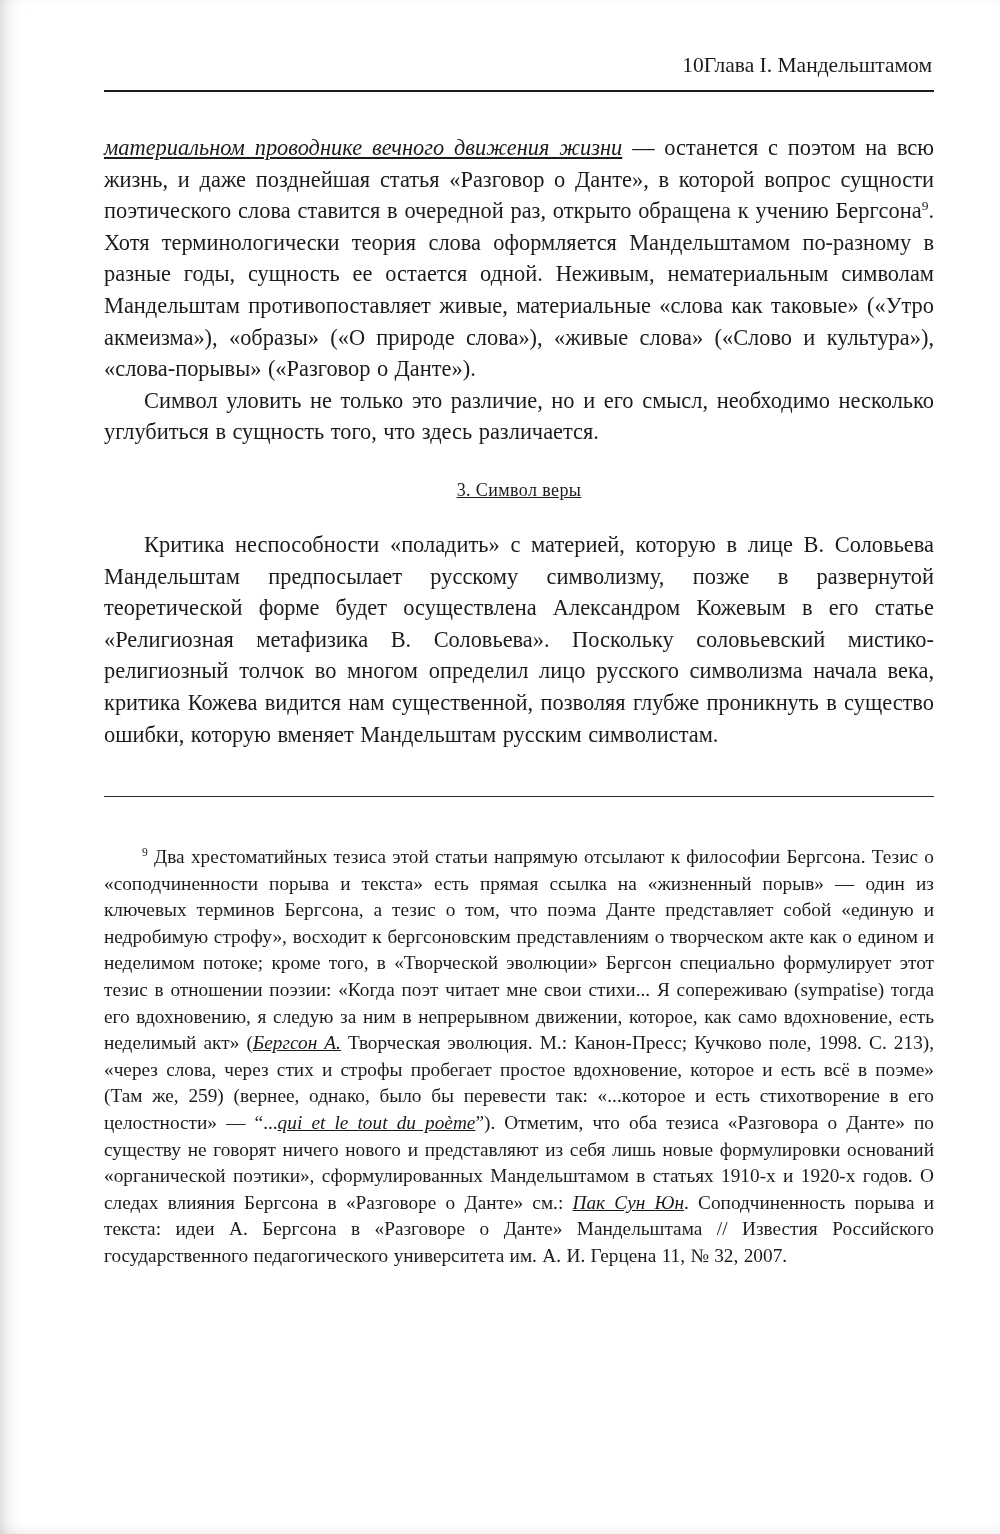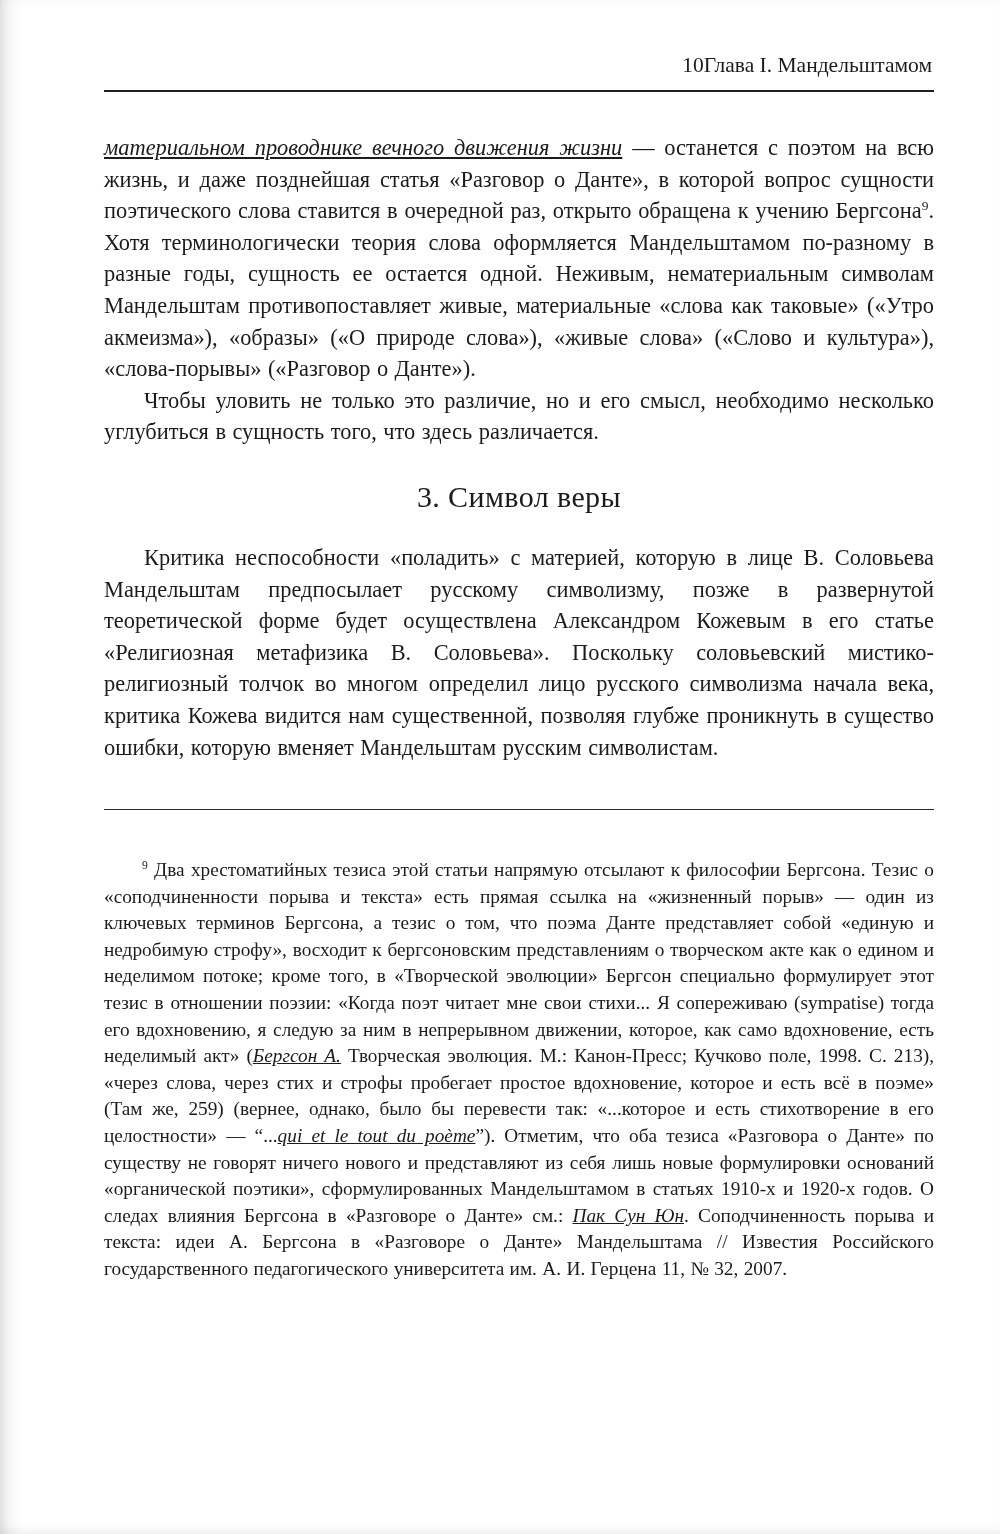--- a/index.html
+++ b/index.html
@@ -46,25 +46,26 @@
   .body-text p {
     font-size: 22.4px;
     line-height: 31.6px;
     text-align: justify;
     word-spacing: 0.04em;
   }
 
   .body-text p.indent { text-indent: 40px; }
 
   .section-heading {
-    font-size: 30px;
+    font-size: 18px;
     font-weight: normal;
     text-align: center;
     letter-spacing: 0.4px;
     margin: 32px 0 28px 0;
+    text-decoration: underline;
   }
 
   sup {
     font-size: 0.6em;
     vertical-align: super;
     line-height: 0;
   }
 
   .footnotes { margin-top: 46px; }
 
@@ -91,21 +92,21 @@
 
   <header class="running-head">
     <span class="page-number">10</span>
     <span class="chapter-title">Глава I. Мандельштамом</span>
   </header>
 
   <div class="head-rule"></div>
 
   <main class="body-text">
       <p class="para"><i>материальном проводнике вечного движения жизни</i><span> — останется с поэтом на всю жизнь, и даже позднейшая статья «Разговор о Данте», в которой вопрос сущности поэтического слова ставится в очередной раз, открыто обращена к учению Бергсона</span><sup>9</sup><span>. Хотя терминологически теория слова оформляется Мандельштамом по-разному в разные годы, сущность ее остается одной. Неживым, нематериальным символам Мандельштам противопоставляет живые, материальные «слова как таковые» («Утро акмеизма»), «образы» («О природе слова»), «живые слова» («Слово и культура»), «слова-порывы» («Разговор о Данте»).</span></p>
-      <p class="para indent"><span>Чтобы уловить не только это различие, но и его смысл, необходимо несколько углубиться в сущность того, что здесь различается.</span></p>
+      <p class="para indent"><span>Символ уловить не только это различие, но и его смысл, необходимо несколько углубиться в сущность того, что здесь различается.</span></p>
       <h2 class="section-heading">3. Символ веры</h2>
       <p class="para indent"><span>Критика неспособности «поладить» с материей, которую в лице В. Соловьева Мандельштам предпосылает русскому символизму, позже в развернутой теоретической форме будет осуществлена Александром Кожевым в его статье «Религиозная метафизика В. Соловьева». Поскольку соловьевский мистико-религиозный толчок во многом определил лицо русского символизма начала века, критика Кожева видится нам существенной, позволяя глубже проникнуть в существо ошибки, которую вменяет Мандельштам русским символистам.</span></p>
     </main>
 
   <footer class="footnotes">
     <div class="footnote-rule"></div>
     <div>
         <p class="footnote-para"><sup>9</sup><span> Два хрестоматийных тезиса этой статьи напрямую отсылают к философии Бергсона. Тезис о «соподчиненности порыва и текста» есть прямая ссылка на «жизненный порыв» — один из ключевых терминов Бергсона, а тезис о том, что поэма Данте представляет собой «единую и недробимую строфу», восходит к бергсоновским представлениям о творческом акте как о едином и неделимом потоке; кроме того, в «Творческой эволюции» Бергсон специально формулирует этот тезис в отношении поэзии: «Когда поэт читает мне свои стихи... Я сопереживаю (sympatise) тогда его вдохновению, я следую за ним в непрерывном движении, которое, как само вдохновение, есть неделимый акт» (</span><i>Бергсон А.</i><span> Творческая эволюция. М.: Канон-Пресс; Кучково поле, 1998. С. 213), «через слова, через стих и строфы пробегает простое вдохновение, которое и есть всё в поэме» (Там же, 259) (вернее, однако, было бы перевести так: «...которое и есть стихотворение в его целостности» — “...</span><i>qui et le tout du poème</i><span>”). Отметим, что оба тезиса «Разговора о Данте» по существу не говорят ничего нового и представляют из себя лишь новые формулировки оснований «органической поэтики», сформулированных Мандельштамом в статьях 1910-х и 1920-х годов. О следах влияния Бергсона в «Разговоре о Данте» см.: </span><i>Пак Сун Юн</i><span>. Соподчиненность порыва и текста: идеи А. Бергсона в «Разговоре о Данте» Мандельштама // Известия Российского государственного педагогического университета им. А. И. Герцена 11, № 32, 2007.</span></p>
       </div>
   </footer>

